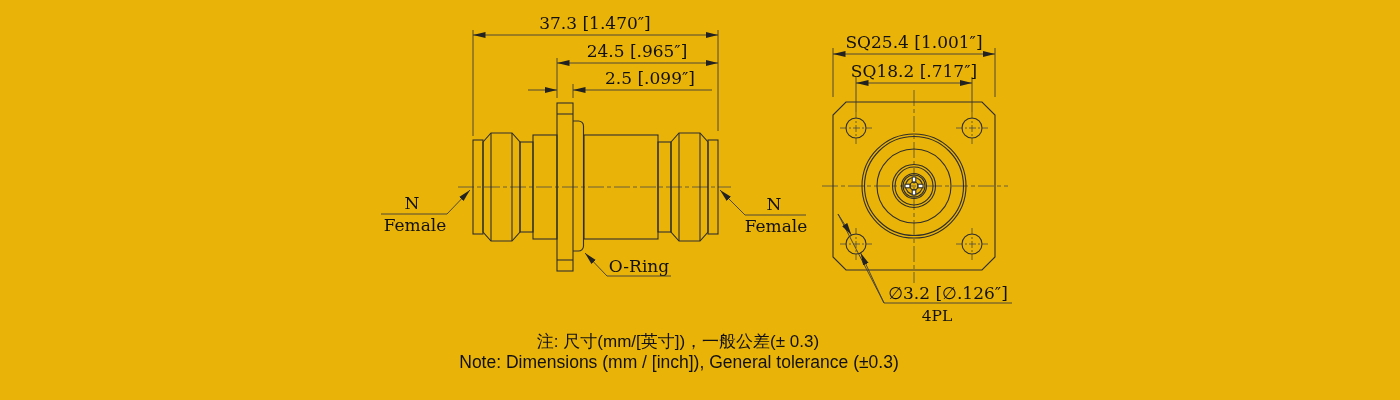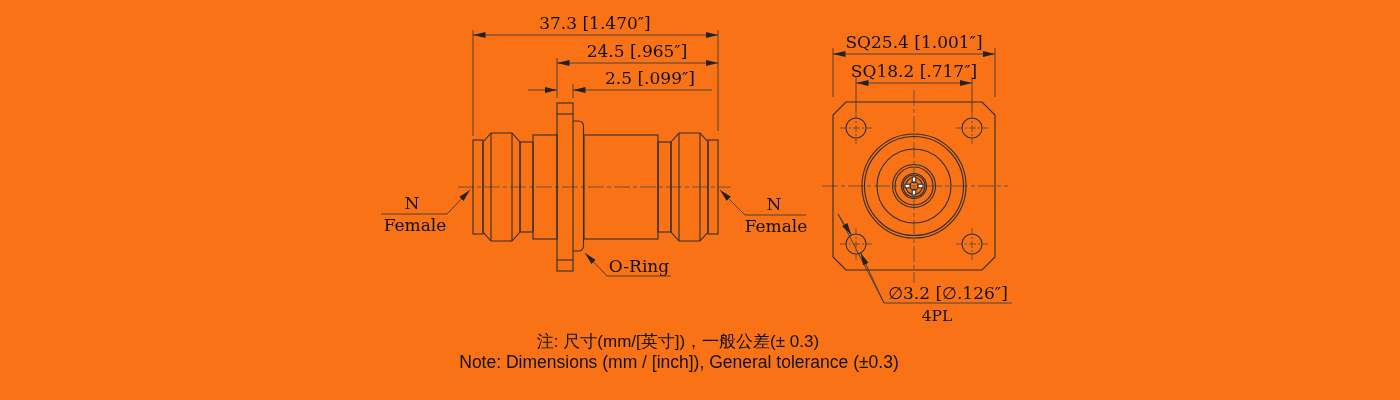--- a/index.html
+++ b/index.html
@@ -4,21 +4,21 @@
 <style>
   html, body {
     margin: 0;
     padding: 0;
     background: #ffffff;
   }
   .stage {
     position: relative;
     width: 1400px;
     height: 400px;
-    background: #f97316;
+    background: #eab308;
     overflow: hidden;
   }
   svg { display: block; }
   .part   { stroke: #2e2e2e; stroke-width: 1.1; fill: none; }
   .partw  { stroke: #2e2e2e; stroke-width: 1.1; fill: #ffffff; }
   .thin   { stroke: #3c3c3c; stroke-width: 0.9; fill: none; }
   .cline  { stroke: #4a4a4a; stroke-width: 0.8; fill: none; stroke-dasharray: 16 3 4 3; }
   .hline  { stroke: #4a4a4a; stroke-width: 0.8; fill: none; stroke-dasharray: 7 2 2 2; }
   .dim-text {
     font-family: "DejaVu Serif", "Liberation Serif", serif;

